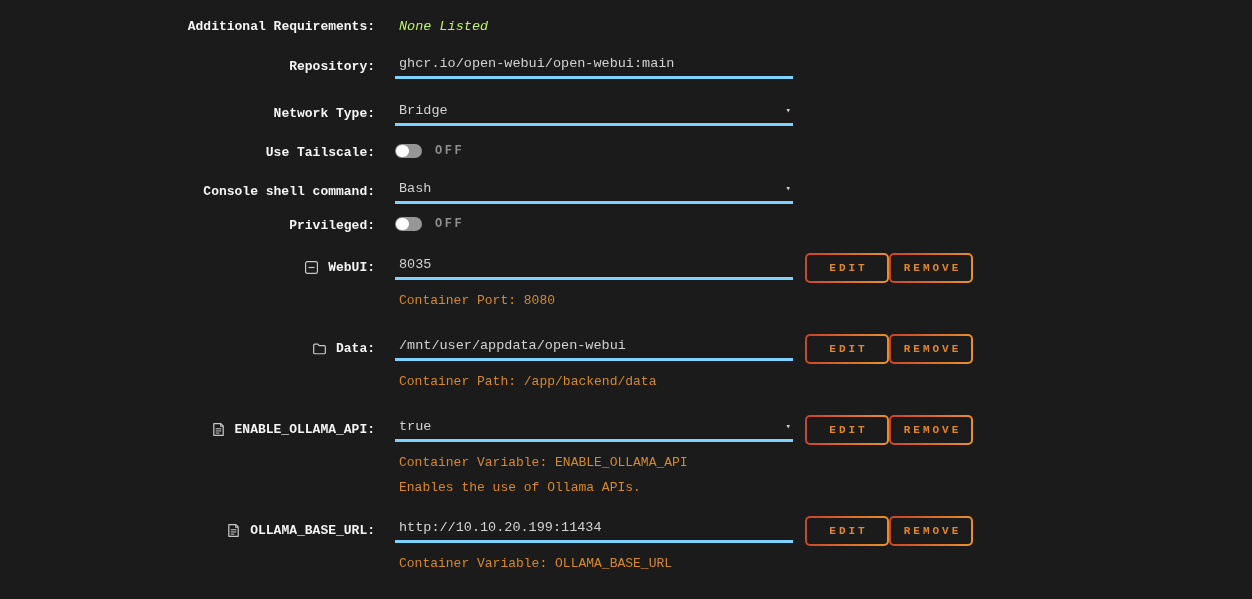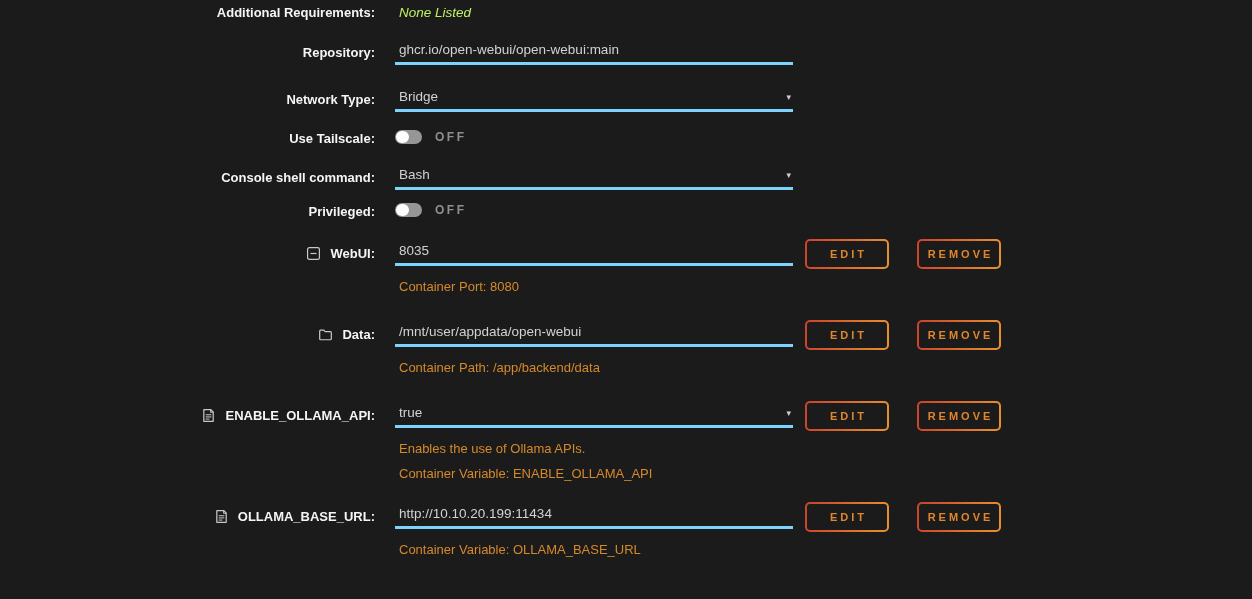--- a/index.html
+++ b/index.html
@@ -2,21 +2,21 @@
 <html><head>
 <meta charset="utf-8">
 <style>
   * { margin: 0; padding: 0; box-sizing: border-box; }
   html, body {
     width: 1252px; height: 599px;
     background: #1c1b1b;
     font-family: "Liberation Sans", sans-serif;
     overflow: hidden;
   }
-  .form { padding-top: 2px; }
+  .form { padding-top: 16px; font-family: Liberation Mono, monospace; }
   .row { display: flex; align-items: flex-start; }
   .label-col {
     width: 375px;
     display: flex; justify-content: flex-end; align-items: center;
     gap: 9px;
     padding-top: 3px;
     color: #f5f5f5; font-size: 13px; font-weight: bold;
     white-space: nowrap;
   }
   .ctrl-col { width: 398px; margin-left: 20px; }
@@ -32,21 +32,21 @@
   .dd-arrow {
     position: absolute; right: 2px; top: 4px;
     color: #cfcfcf; font-size: 9px; line-height: 1;
   }
   .helper {
     color: #d5892b; font-size: 13px;
     margin-top: 13px; padding-left: 4px;
     line-height: 1.2;
   }
   .helper + .helper { margin-top: 9px; }
-  .btn-col { display: flex; gap: 28px; margin-left: 12px; margin-top: -4px; }
+  .btn-col { display: flex; gap: 0; margin-left: 12px; margin-top: -4px; }
   .gbtn {
     display: inline-block;
     padding: 2px; border-radius: 5px;
     background: linear-gradient(100deg, #cc412c, #e8932e);
     cursor: pointer;
   }
   .gbtn-inner {
     display: flex; align-items: center; justify-content: center;
     width: 80px; height: 26px;
     background: #1c1b1b; border-radius: 3px;
@@ -212,22 +212,22 @@
             <line x1="5" y1="11.8" x2="9" y2="11.8" stroke="#c8c8c8" stroke-width="1.1"></line>
           </svg>
       </span>
       <span>ENABLE_OLLAMA_API:</span>
     </div>
     <div class="ctrl-col">
       <div class="value-line underlined">
         <span>true</span>
         <span class="dd-arrow">▾</span>
       </div>
+      <div class="helper">Container Variable: ENABLE_OLLAMA_API</div>
       <div class="helper">Enables the use of Ollama APIs.</div>
-      <div class="helper">Container Variable: ENABLE_OLLAMA_API</div>
     </div>
     <div class="btn-col">
       <div class="gbtn">
           <div class="gbtn-inner">EDIT</div>
         </div>
       <div class="gbtn">
           <div class="gbtn-inner">REMOVE</div>
         </div>
     </div>
   </div>

